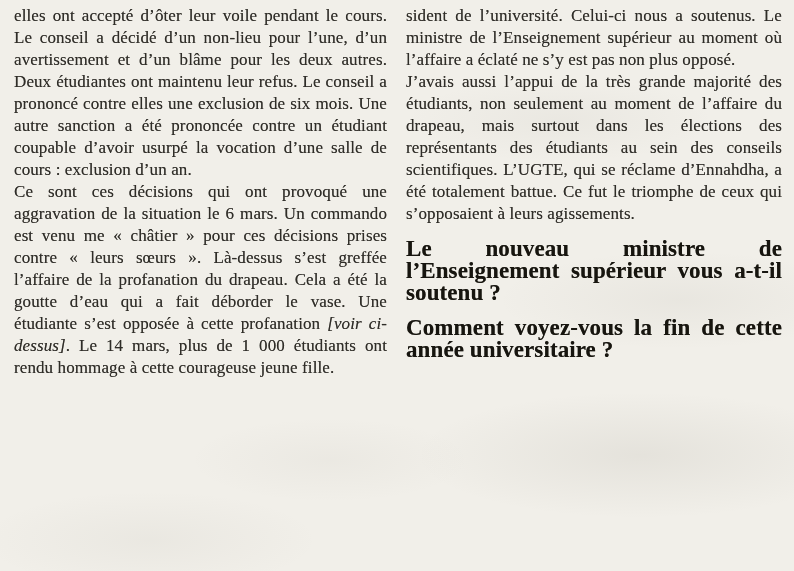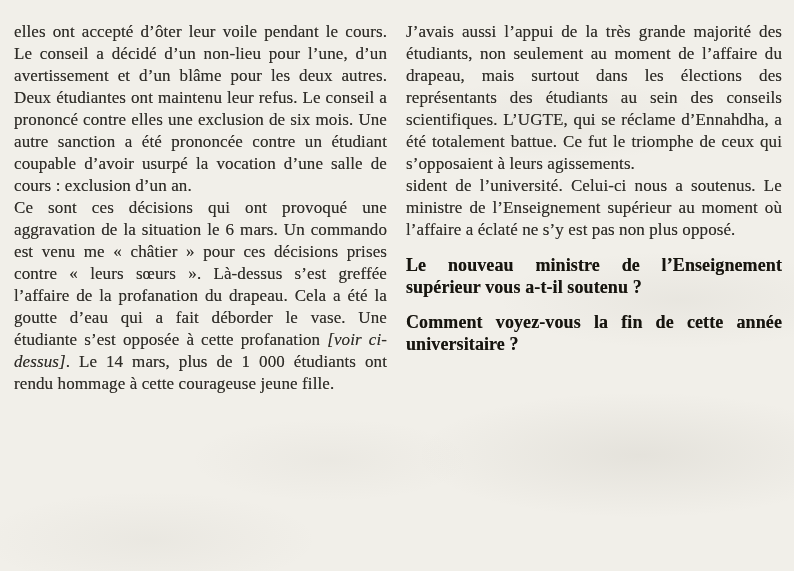--- a/index.html
+++ b/index.html
@@ -17,34 +17,34 @@
       radial-gradient(ellipse 260px 70px at 680px 300px, rgba(120,115,102,0.07), transparent 70%),
       radial-gradient(ellipse 220px 60px at 560px 120px, rgba(120,115,102,0.06), transparent 70%),
       radial-gradient(ellipse 240px 70px at 150px 540px, rgba(120,115,102,0.06), transparent 70%),
       radial-gradient(ellipse 200px 60px at 330px 460px, rgba(120,115,102,0.05), transparent 70%),
       #f1efe9;
     font-family: "Liberation Serif", "DejaVu Serif", serif;
     color: #2f2d28;
   }
   .column {
     position: absolute;
-    top: 21px;
+    top: 5px;
     text-align: justify;
     font-size: 17px;
     line-height: 22px;
     letter-spacing: 0.1px;
     hyphens: auto;
     -webkit-hyphens: auto;
     text-shadow: 0 0 0.5px rgba(45,42,38,0.55);
   }
   .column-left  { left: 14px;  width: 373px; }
   .column-right { left: 406px; width: 376px; }
   .column p { margin: 0; }
   .question {
-    font-size: 18px;
+    font-size: 23px;
     line-height: 22px;
     font-weight: bold;
     color: #17150f;
     margin: 13px 0 0 0;
     letter-spacing: 0.1px;
     text-shadow: 0 0 0.6px rgba(23,21,15,0.6);
   }
   .italic-ref { font-style: italic; }
   .end-marker {
     display: inline-block;
@@ -60,19 +60,19 @@
 <body>
 
 <div class="page">
 
   <div class="column column-left">
     <p>elles ont accepté d’ôter leur voile pendant le cours. Le conseil a décidé d’un non-lieu pour l’une, d’un avertissement et d’un blâme pour les deux autres. Deux étudiantes ont maintenu leur refus. Le conseil a prononcé contre elles une exclusion de six mois. Une autre sanction a été prononcée contre un étudiant coupable d’avoir usurpé la vocation d’une salle de cours&nbsp;: exclusion d’un an.</p>
     <p><span>Ce sont ces décisions qui ont provoqué une aggravation de la situation le 6 mars. Un commando est venu me «&nbsp;châtier&nbsp;» pour ces décisions prises contre «&nbsp;leurs sœurs&nbsp;». Là-dessus s’est greffée l’affaire de la profanation du drapeau. Cela a été la goutte d’eau qui a fait déborder le vase. Une étudiante s’est opposée à cette profanation </span><em class="italic-ref">[voir ci-dessus]</em><span>. Le 14 mars, plus de 1&nbsp;000 étudiants ont rendu hommage à cette courageuse jeune fille.</span></p>
   </div>
 
   <div class="column column-right">
+    <p>sident de l’université. Celui-ci nous a soutenus. Le ministre de l’Enseignement supérieur au moment où l’affaire a éclaté ne s’y est pas non plus opposé.</p>
     <p>J’avais aussi l’appui de la très grande majorité des étudiants, non seulement au moment de l’affaire du drapeau, mais surtout dans les élections des représentants des étudiants au sein des conseils scientifiques. L’UGTE, qui se réclame d’Ennahdha, a été totalement battue. Ce fut le triomphe de ceux qui s’opposaient à leurs agissements.</p>
-    <p>sident de l’université. Celui-ci nous a soutenus. Le ministre de l’Enseignement supérieur au moment où l’affaire a éclaté ne s’y est pas non plus opposé.</p>
     <h3 class="question">Le nouveau ministre de l’Enseignement supérieur vous a-t-il soutenu&nbsp;?</h3>
     <h3 class="question">Comment voyez-vous la fin de cette année universitaire&nbsp;?</h3>
   </div>
 
 </div>
 
 </body></html>

